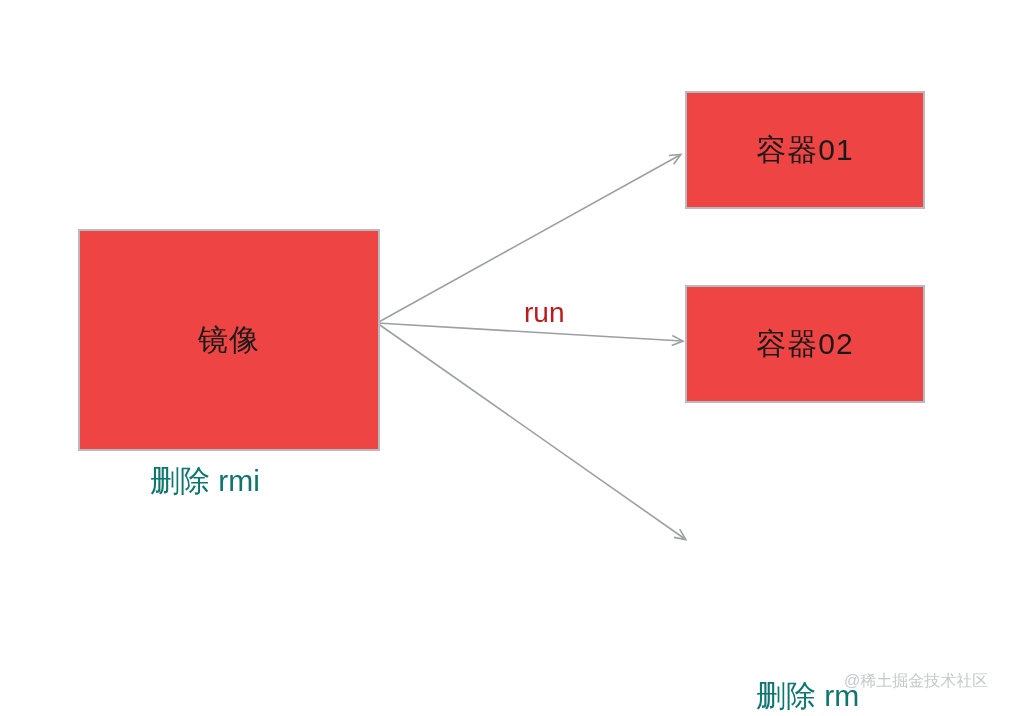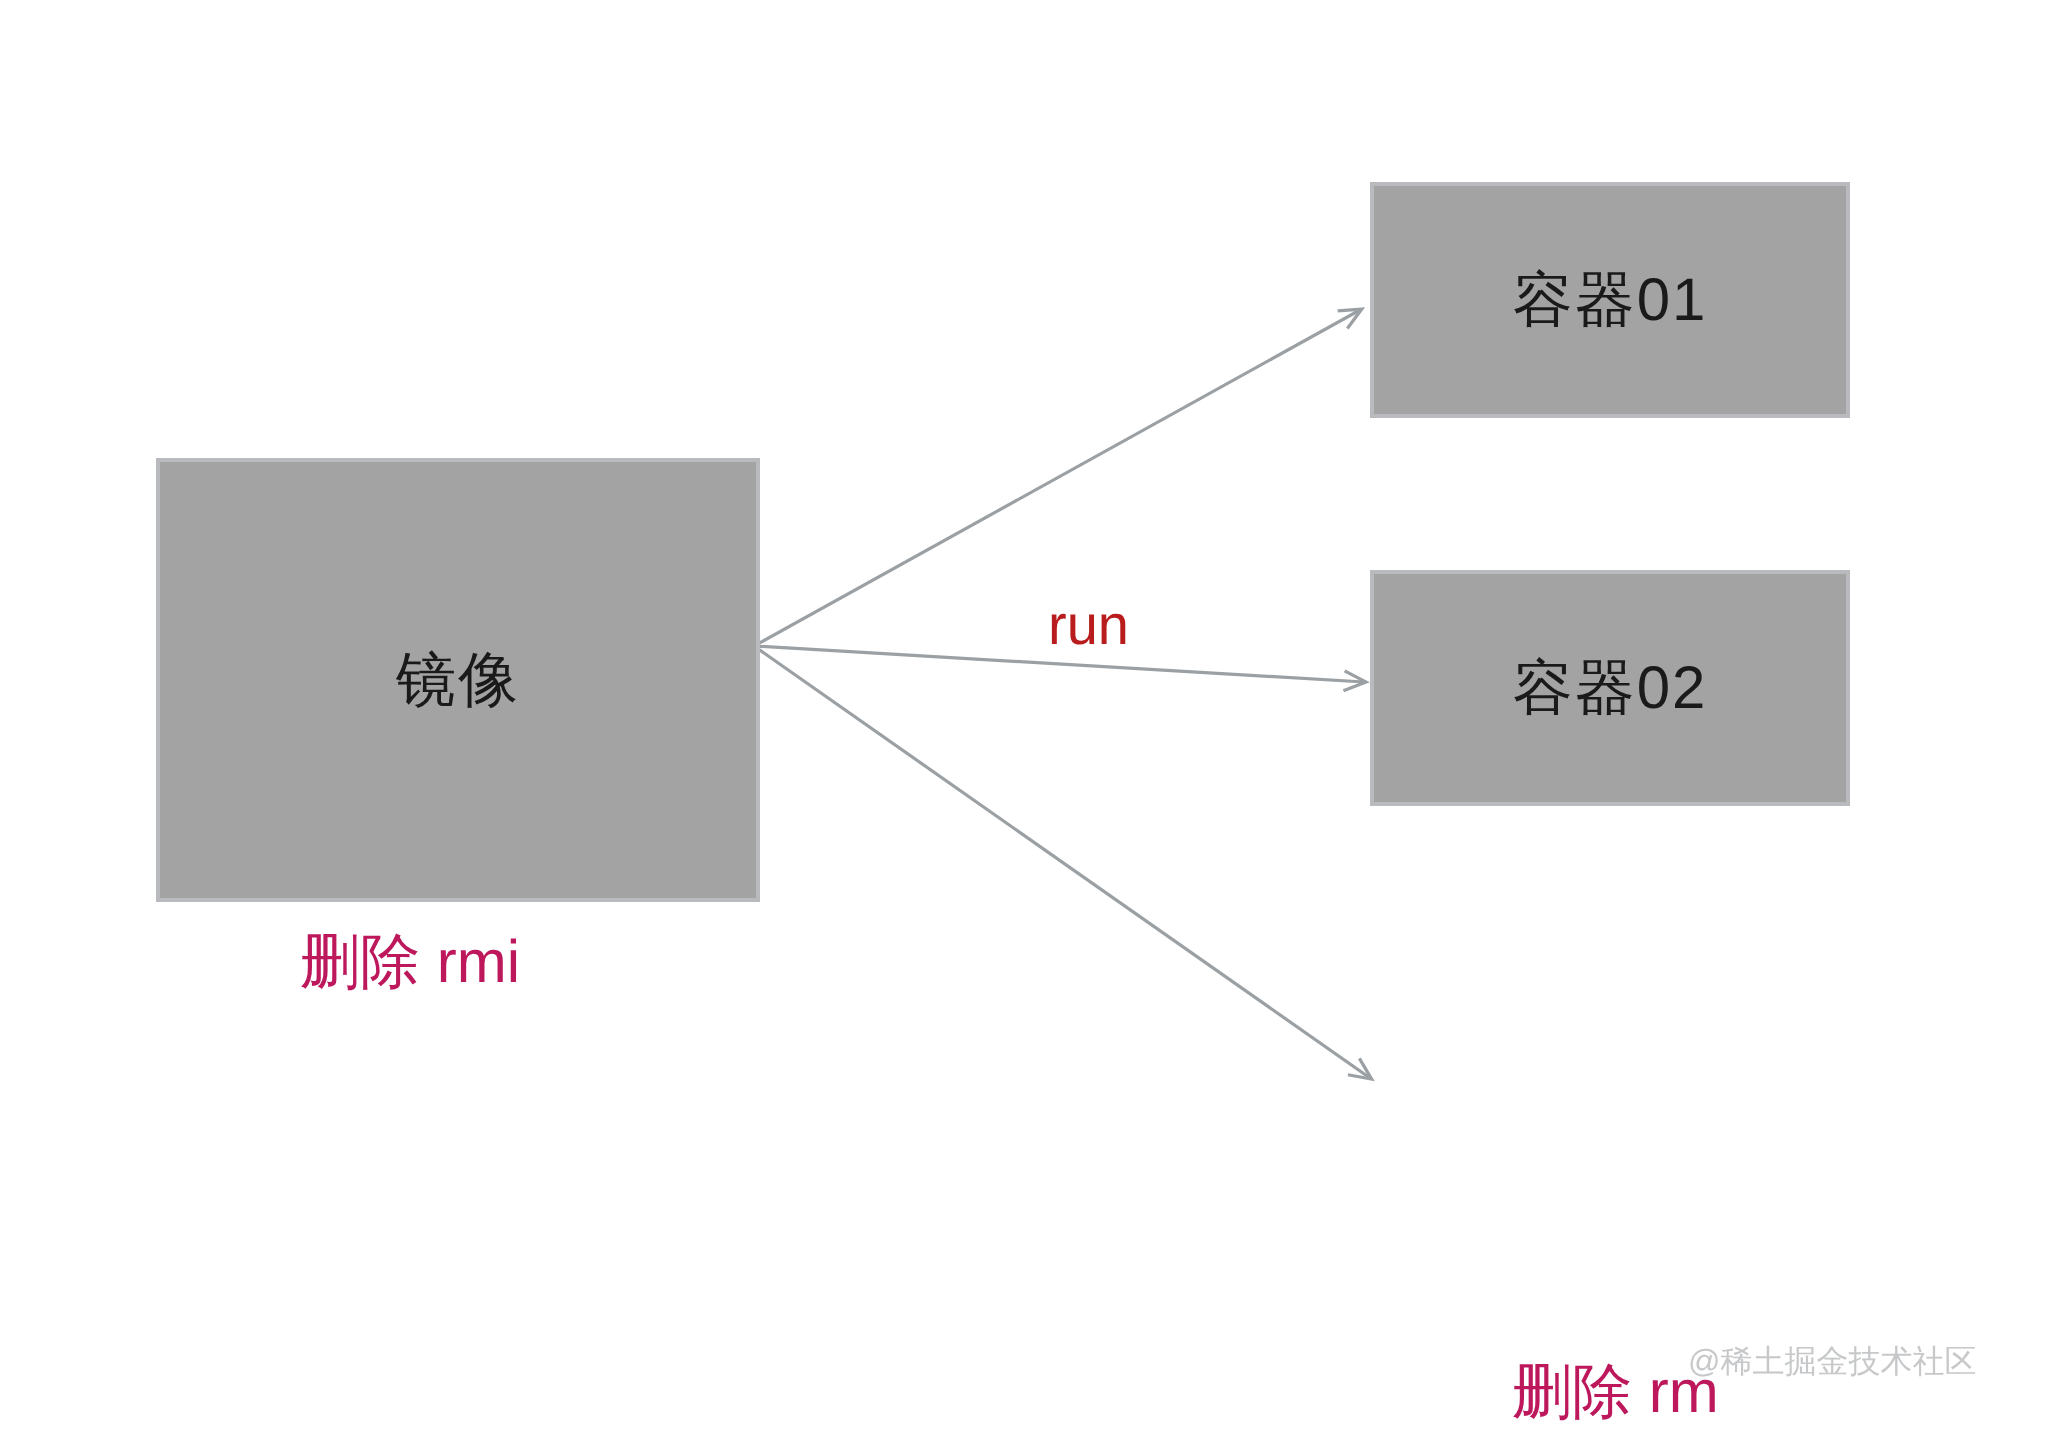--- a/index.html
+++ b/index.html
@@ -17,21 +17,21 @@
   }
   .edges-svg {
     position: absolute;
     left: 0;
     top: 0;
     width: 1028px;
     height: 716px;
   }
   .node {
     position: absolute;
-    background: #a3a3a3;
+    background: #ef4444;
     border: 2px solid #b8babd;
     display: flex;
     align-items: center;
     justify-content: center;
     box-sizing: border-box;
   }
   .node-label {
     color: #1a1a1a;
     font-size: 30px;
     letter-spacing: 1px;
@@ -46,21 +46,21 @@
   .container-node {
     left: 685px;
     width: 240px;
     height: 118px;
   }
   .container-node-1 { top: 91px; }
   .container-node-2 { top: 285px; }
   .container-node-3 { top: 480px; }
   .caption {
     position: absolute;
-    color: #be185d;
+    color: #0f766e;
     font-size: 30px;
     white-space: nowrap;
   }
   .caption-left {
     left: 150px;
     top: 461px;
   }
   .caption-right {
     left: 756px;
     top: 632px;

